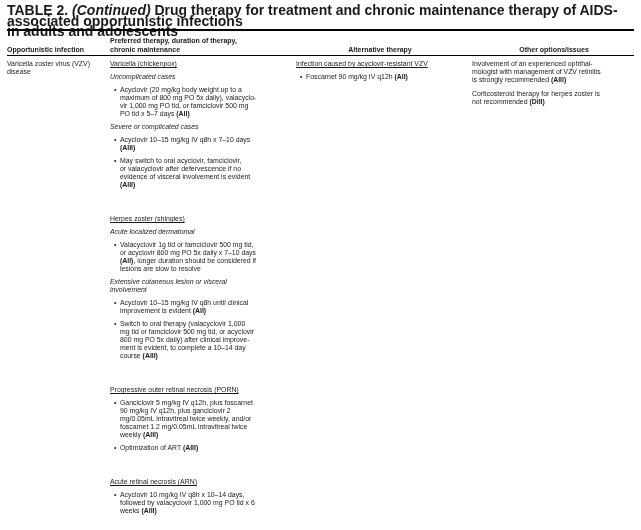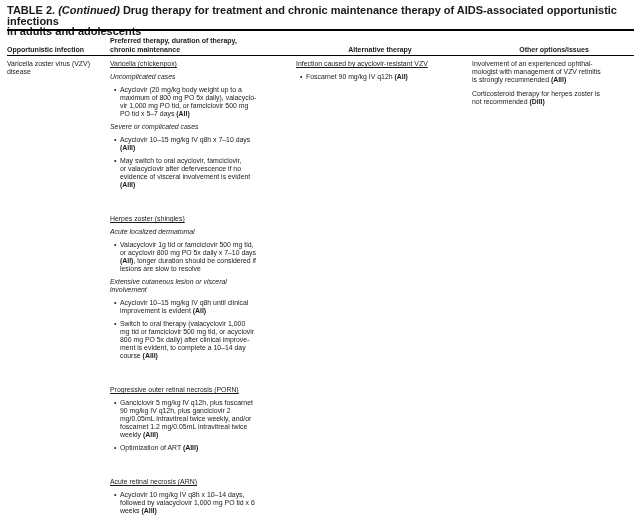--- a/index.html
+++ b/index.html
@@ -3,21 +3,21 @@
 <meta charset="utf-8">
 <style>
   html,body{margin:0;padding:0;background:#e8e8e8;}
   .page{
     position:relative;width:641px;height:530px;background:#ffffff;
     font-family:"Liberation Sans","DejaVu Sans",sans-serif;color:#1a1a1a;
     overflow:hidden;margin:0 auto;
   }
   .title{
     position:absolute;left:7px;top:5px;width:628px;
-    font-size:11px;font-weight:bold;line-height:10.5px;white-space:pre-line;
+    font-size:14px;font-weight:bold;line-height:10.5px;white-space:pre-line;
   }
   .title .it{font-style:italic;}
   .rule-thick{position:absolute;left:7px;top:29px;width:627px;height:2px;background:#000;}
   .rule-thin{position:absolute;left:7px;top:55px;width:627px;height:1px;background:#000;}
   .hcell{
     position:absolute;top:31px;height:23px;display:flex;align-items:flex-end;
     font-weight:bold;font-size:7px;line-height:8.5px;white-space:pre-line;
   }
   .h1{left:7px;width:100px;}
   .h2{left:110px;width:190px;}

